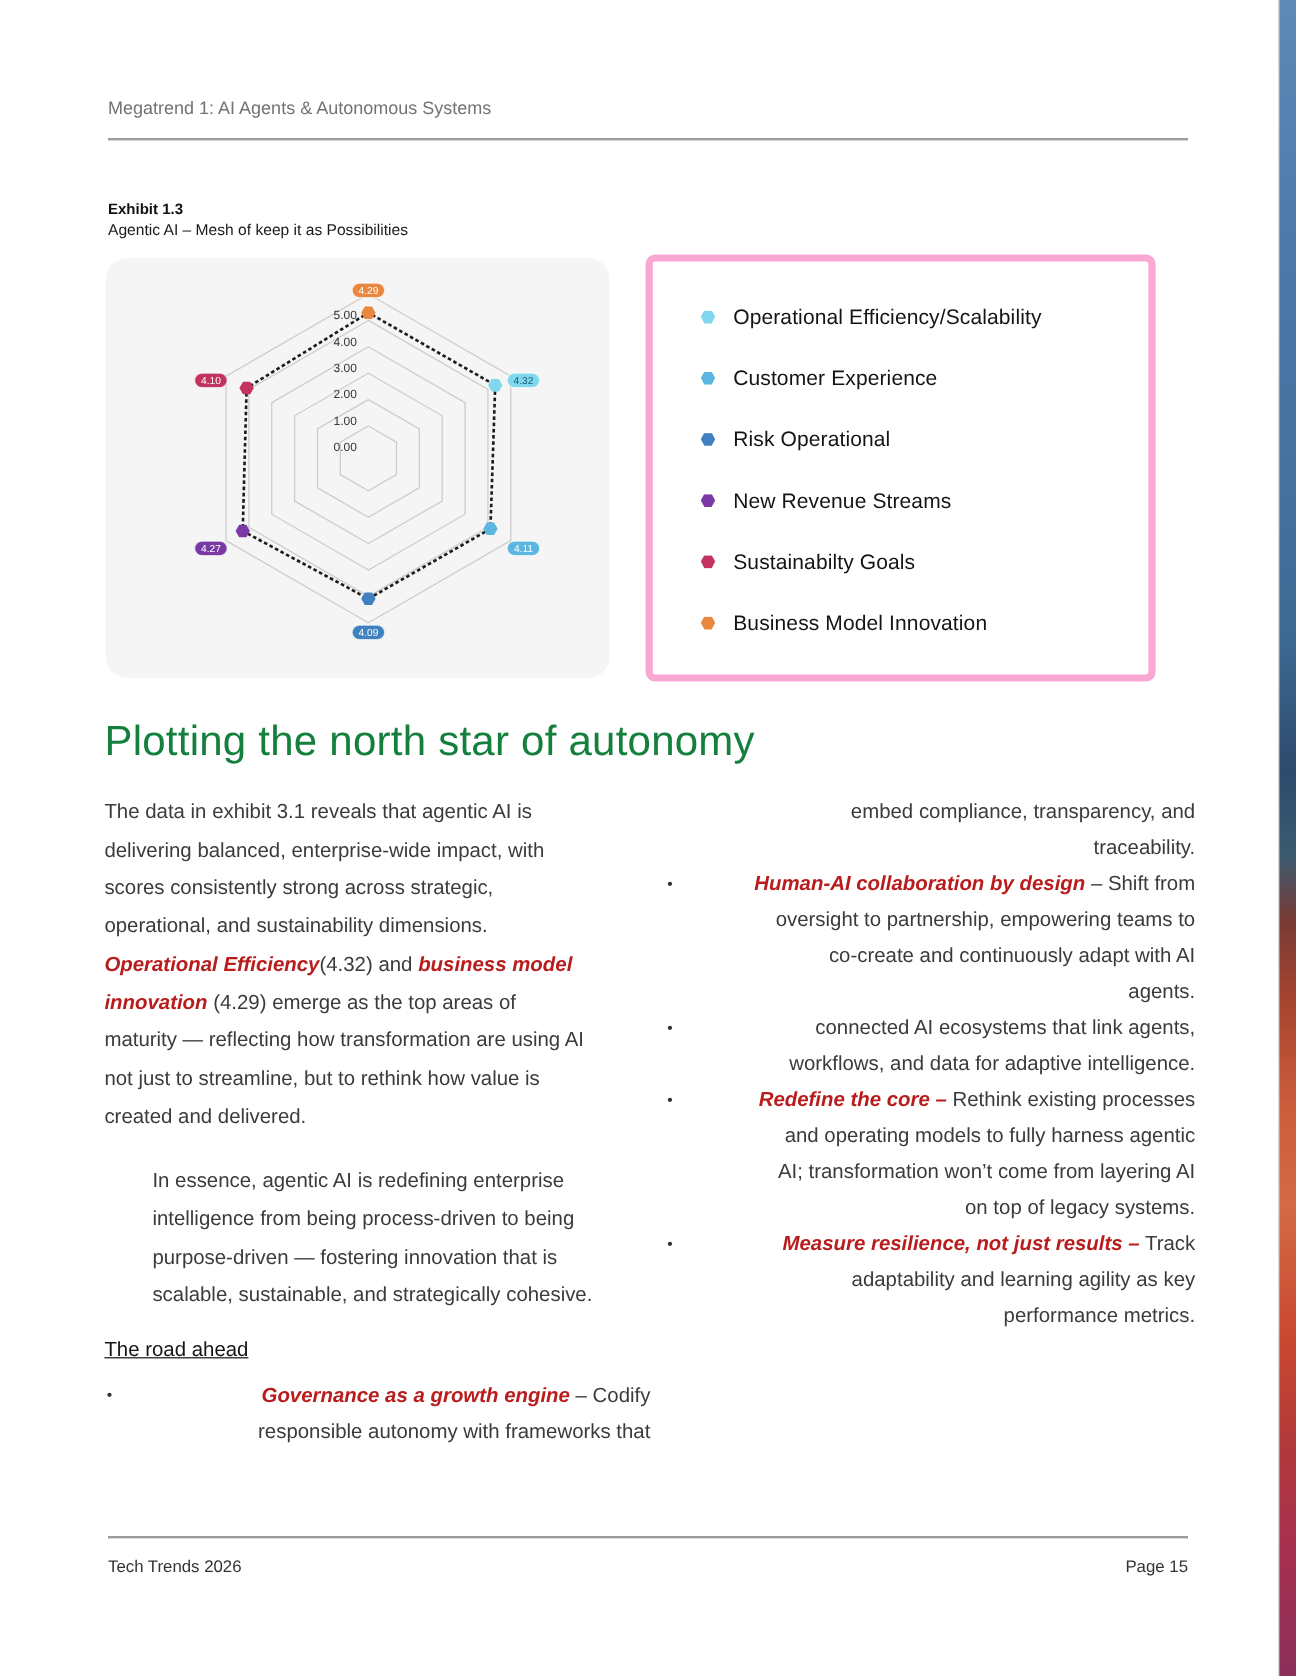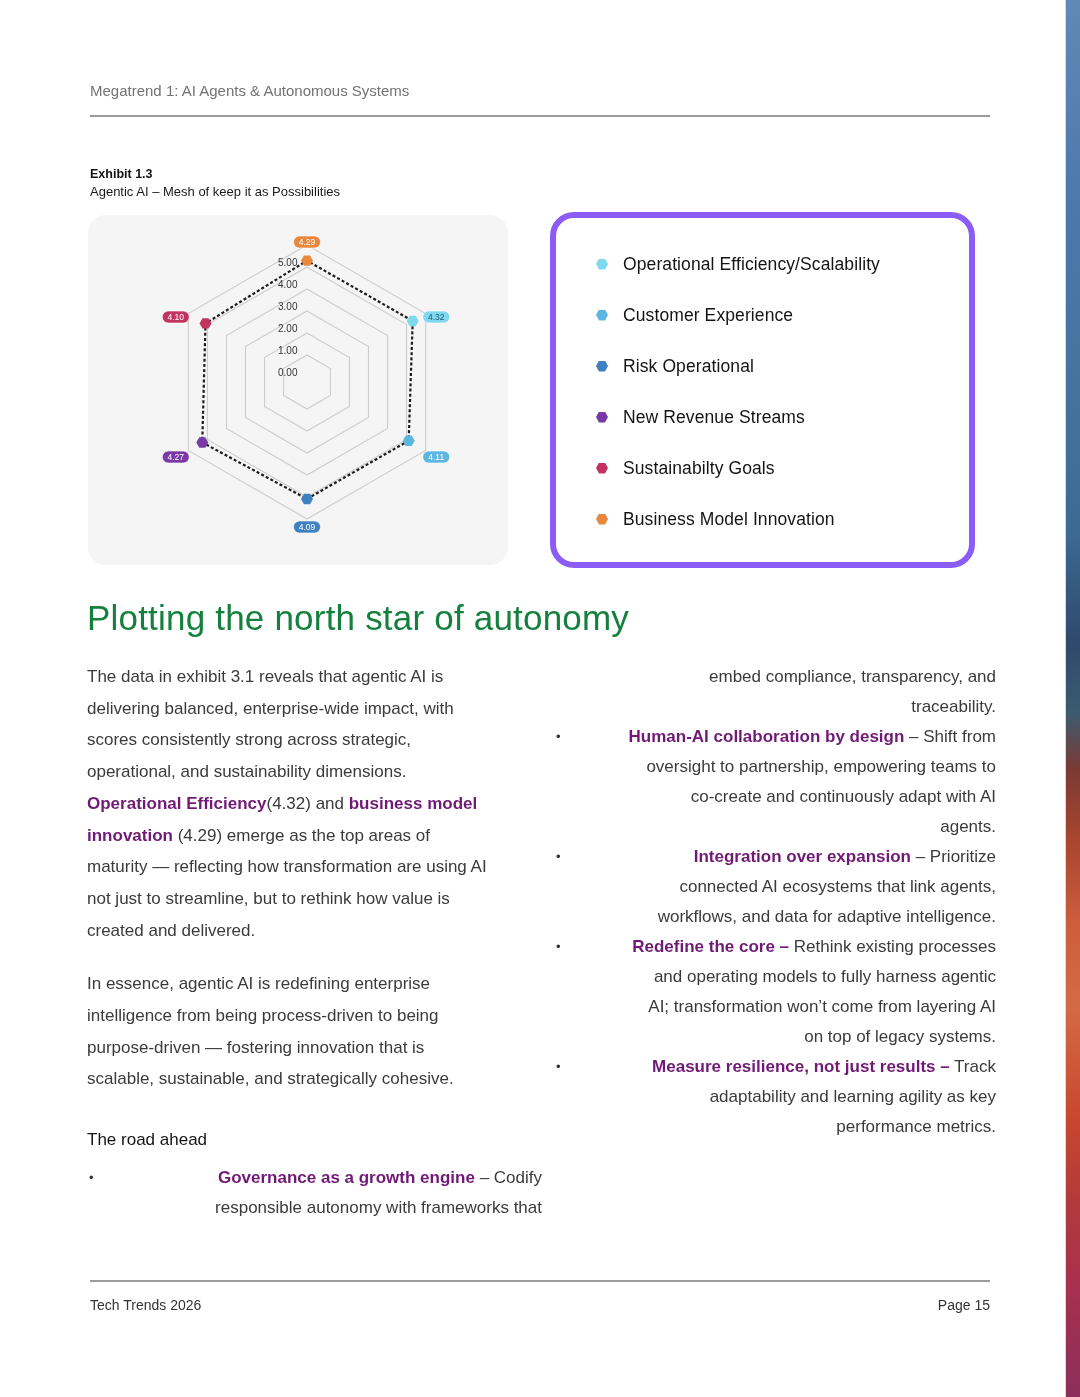--- a/index.html
+++ b/index.html
@@ -12,39 +12,39 @@
   .abs { position: absolute; }
   .header-title { left: 90px; top: 82px; font-size: 15px; color: #737373; white-space: nowrap; }
   .rule { left: 90px; width: 900px; height: 2px; background: #9b9b9b; }
   .exhibit-label { left: 90px; top: 167px; font-size: 12.5px; font-weight: 700; color: #111; }
   .exhibit-title { left: 90px; top: 184px; font-size: 13px; color: #1a1a1a; white-space: nowrap; }
 
   .chart-card { left: 88px; top: 215px; width: 420px; height: 350px; background: #f5f5f5; border-radius: 18px; }
   .chart-svg { position: absolute; left: 0; top: 0; width: 420px; height: 350px; }
 
   .legend-card {
-    left: 550px; top: 212px; width: 413px; height: 344px;
-    border: 6px solid #8b5cf6; border-radius: 24px; background: #ffffff;
+    left: 538px; top: 212px; width: 413px; height: 344px;
+    border: 6px solid #f9a8d4; border-radius: 8px; background: #ffffff;
   }
   .legend-item { position: absolute; left: 40px; height: 24px; display: flex; align-items: center; }
   .legend-dot {
     width: 12px; height: 11px; margin-right: 15px;
     clip-path: polygon(25% 0, 75% 0, 100% 50%, 75% 100%, 25% 100%, 0 50%);
   }
   .legend-label { font-size: 17.5px; color: #141414; white-space: nowrap; letter-spacing: 0.1px; }
 
   .section-heading { left: 87px; top: 598px; font-size: 35px; color: #15803d; white-space: nowrap; letter-spacing: 0.2px; }
 
   .col-left { left: 87px; top: 661px; width: 455px; font-size: 17px; }
   .col-right { left: 556px; top: 662px; width: 440px; font-size: 17px; }
   .para .line, .subhead .line { line-height: 31.7px; }
   .line { white-space: pre; }
-  .b { font-weight: 700; color: #701a75; }
-  .para2 { margin-top: 22px; }
-  .subhead { margin-top: 29px; color: #151515; line-height: 31.7px; }
+  .b { font-weight: 700; color: #b91c1c; font-style: italic; }
+  .para2 { margin-top: 22px; margin-left: 40px; }
+  .subhead { margin-top: 14px; color: #151515; line-height: 31.7px; text-decoration: underline; }
   .bullet { position: relative; padding-left: 31px; }
   .bullet .line, .cont .line { line-height: 30px; text-align: right; }
   .bullet-glyph { position: absolute; left: 0; top: 0; line-height: 30px; font-size: 13px; color: #333; }
   .left-bullet { margin-top: 7px; }
   .left-bullet .bullet-glyph { left: 2px; }
   .cont { padding-left: 33px; }
   .right-bullet .bullet-glyph { left: 0px; }
 
   .footer-left { left: 90px; top: 1297px; font-size: 14px; color: #333; }
   .footer-right { right: 90px; top: 1297px; font-size: 14px; color: #333; }
@@ -170,21 +170,20 @@
     <div>
         <div class="line"><span class="b">Human-AI collaboration by design</span><span> – Shift from</span></div>
         <div class="line"><span>oversight to partnership, empowering teams to</span></div>
         <div class="line"><span>co-create and continuously adapt with AI</span></div>
         <div class="line"><span>agents.</span></div>
       </div>
   </div>
   <div class="bullet right-bullet">
     <span class="bullet-glyph">•</span>
     <div>
-        <div class="line"><span class="b">Integration over expansion</span><span> – Prioritize</span></div>
         <div class="line"><span>connected AI ecosystems that link agents,</span></div>
         <div class="line"><span>workflows, and data for adaptive intelligence.</span></div>
       </div>
   </div>
   <div class="bullet right-bullet">
     <span class="bullet-glyph">•</span>
     <div>
         <div class="line"><span class="b">Redefine the core –</span><span> Rethink existing processes</span></div>
         <div class="line"><span>and operating models to fully harness agentic</span></div>
         <div class="line"><span>AI; transformation won’t come from layering AI</span></div>

